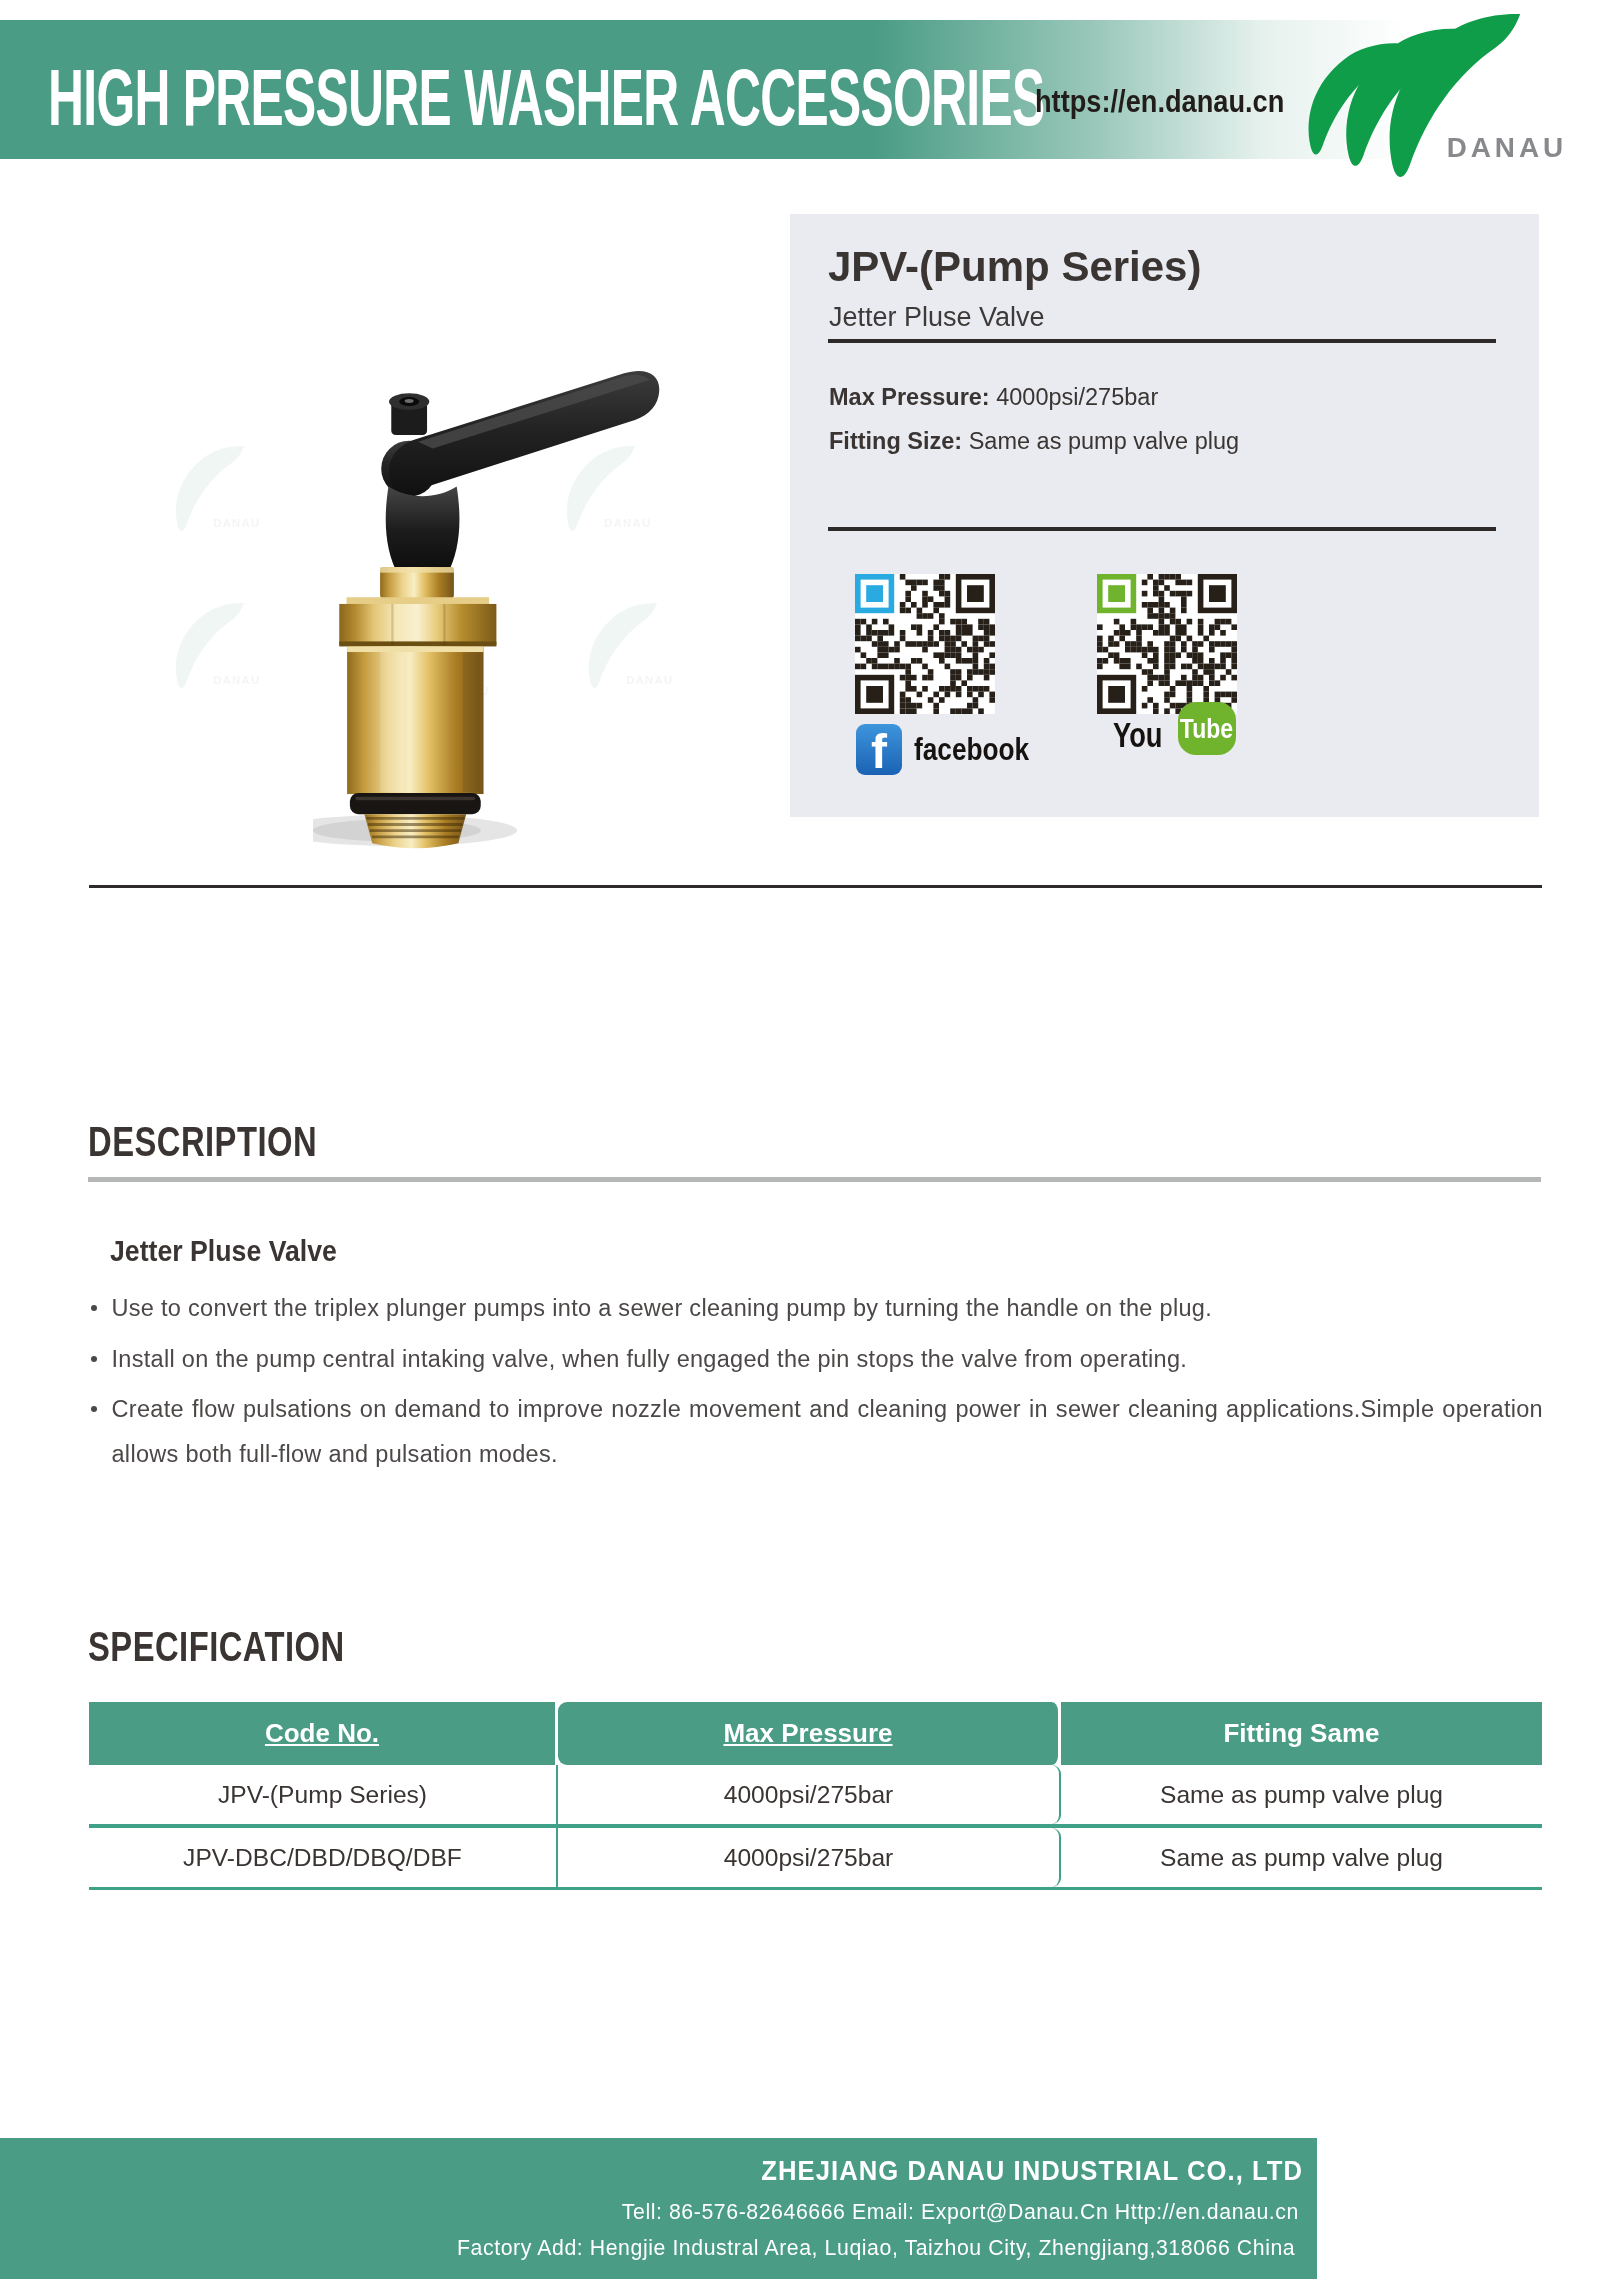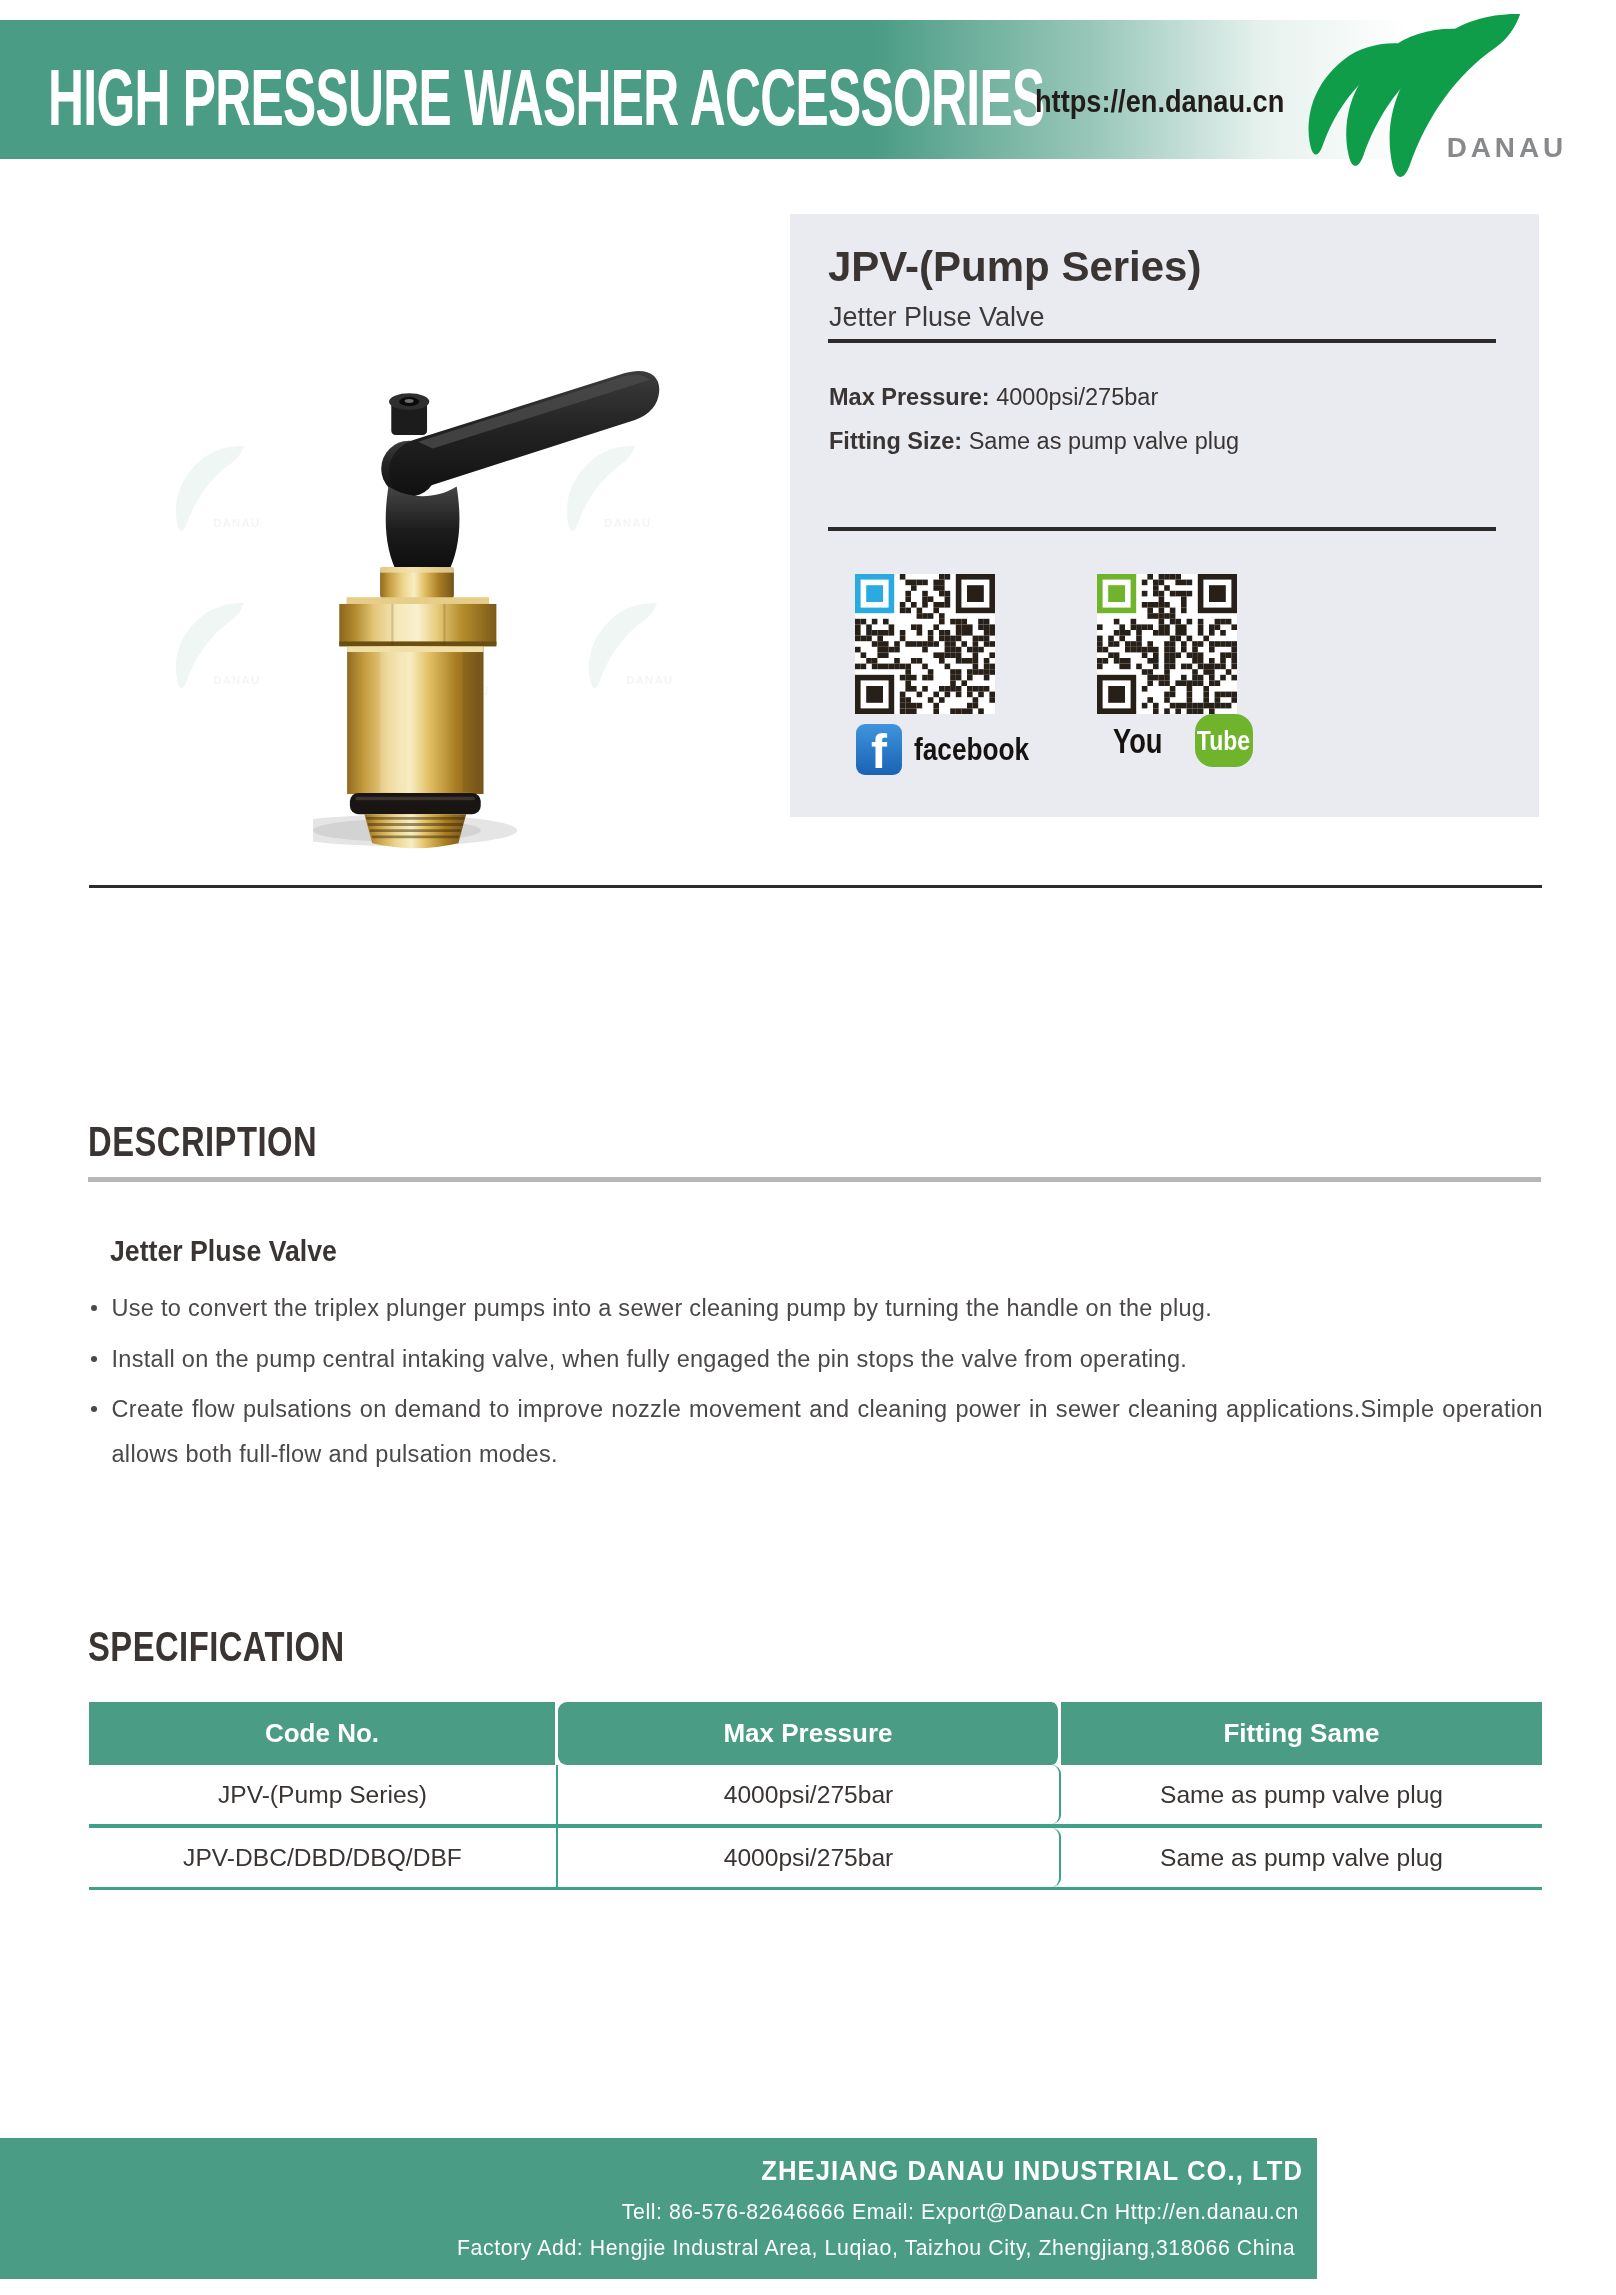--- a/index.html
+++ b/index.html
@@ -35,21 +35,21 @@
   .spec-line{margin-bottom:14.5px;line-height:29px;white-space:nowrap;}
   .spec-label{font-weight:bold;}
   .info-hr2{position:absolute;left:38px;top:313px;width:668px;height:3.9px;background:var(--dark);}
   .qr{position:absolute;top:360px;width:140px;height:140px;}
   .qr.fb{left:65px;} .qr.yt{left:307px;}
   .social-fb{position:absolute;left:66px;top:510px;display:flex;align-items:center;}
   .fb-badge{width:46px;height:51px;border-radius:9px;background:linear-gradient(180deg,#3e95dc,#1b62b4);
     color:#fff;font-weight:bold;font-size:48px;display:flex;align-items:flex-end;justify-content:center;overflow:hidden;}
   .fb-badge span{display:block;line-height:47px;}
   .fb-label{margin-left:12.3px;font-size:32px;font-weight:bold;color:#16120f;transform:scaleX(.82);transform-origin:left center;white-space:nowrap;}
-  .social-yt{position:absolute;left:323px;top:500px;display:flex;align-items:center;gap:17px;}
+  .social-yt{position:absolute;left:323px;top:488px;display:flex;align-items:flex-end;}
   .yt-you{font-size:35px;font-weight:bold;color:#16120f;transform:scaleX(.78);transform-origin:left center;}
   .yt-tube{margin-left:1.1px;width:58px;height:53px;border-radius:18px;background:var(--youtube-green);
     display:flex;align-items:center;justify-content:center;}
   .yt-tube span{color:#fff;font-size:28px;font-weight:bold;transform:scaleX(.82);}
 
   .big-divider{position:absolute;left:89px;top:885px;width:1453px;height:3.4px;background:var(--dark);}
 
   
   .sec-heading{position:absolute;font-size:42px;font-weight:bold;color:var(--text-dark);
     transform:scaleX(.78);transform-origin:left top;white-space:nowrap;letter-spacing:0.6px;}
@@ -60,21 +60,21 @@
   .bullets{position:absolute;left:88px;top:1286px;width:1455px;margin:0;padding:0;list-style:none;}
   .bullets li{position:relative;padding-left:23.5px;margin-bottom:5.6px;font-size:23.5px;color:var(--text-body);
     line-height:45px;text-align:justify;letter-spacing:0.3px;}
   .bullets li::before{content:"";position:absolute;left:3.4px;top:19px;width:6.1px;height:6.1px;border-radius:50%;background:var(--text-body);}
 
   
   #spec-heading{left:88px;top:1623px;}
   .spec-table{position:absolute;left:89px;top:1702px;width:1453px;border-bottom:3.4px solid var(--table-line);}
   .t-row{display:flex;}
   .t-head .t-cell{background:var(--green);color:#fff;font-weight:bold;font-size:26px;height:63px;}
-  .t-head .t-cell:not(:last-child){border-right:3.4px solid #fff;}
+  .t-head .t-cell:not(:last-child){border-right:3.4px solid #fff;text-decoration:underline;}
   .t-body .t-cell{color:var(--text-dark);font-size:24.6px;height:59px;background:#fff;}
   .t-body .t-cell:not(:last-child){border-right:2.2px solid var(--table-line);}
   .t-row.r1{border-bottom:4.5px solid var(--table-line);}
   .t-cell{display:flex;align-items:center;justify-content:center;box-sizing:border-box;}
   .c1{width:469px;} .c2{width:503px;border-radius:9px;} .c3{width:475px;flex:1;}
 
   
   .footer{position:absolute;left:0;top:2138px;width:1317px;height:141px;background:var(--green);
     display:flex;flex-direction:column;align-items:flex-end;justify-content:center;color:#fff;}
   .footer .f1{font-size:27px;font-weight:600;letter-spacing:1.1px;margin-bottom:12.3px;transform:scaleX(.95);}

